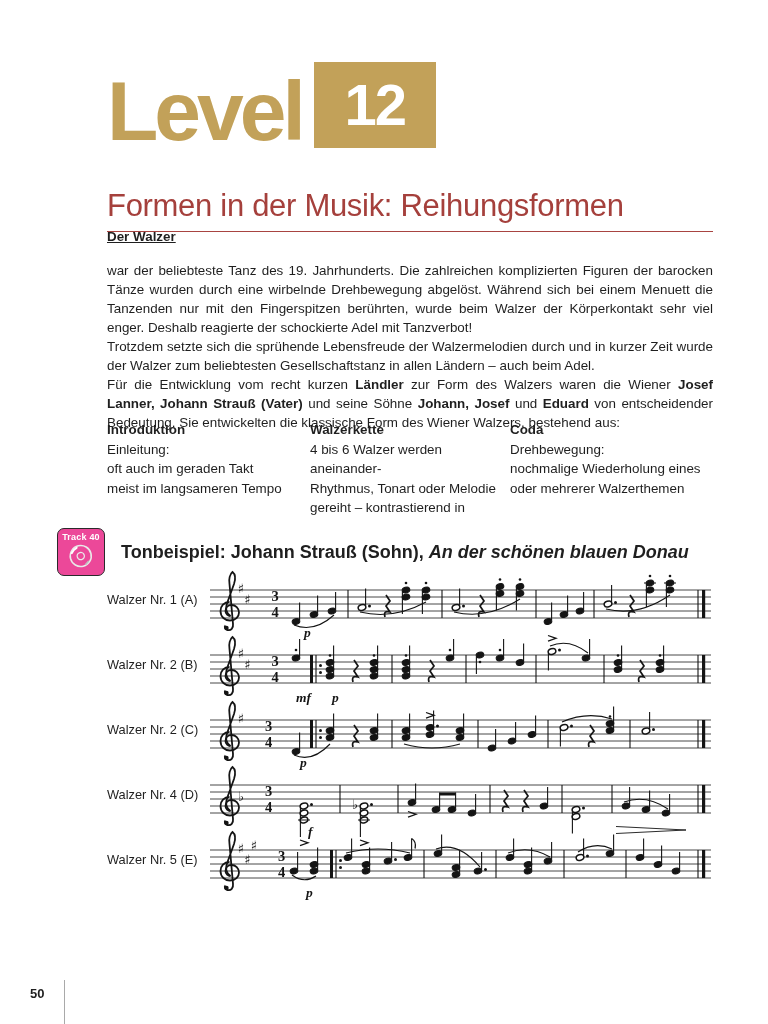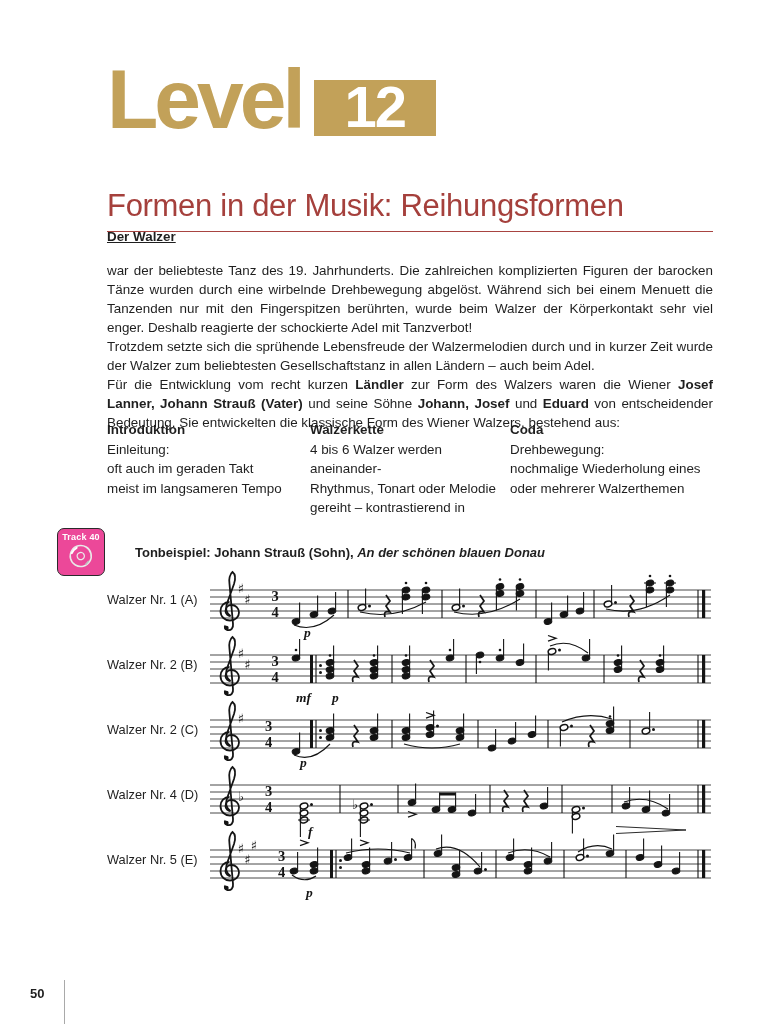--- a/index.html
+++ b/index.html
@@ -4,22 +4,22 @@
 <style>
   * { margin:0; padding:0; box-sizing:border-box; }
   body { background:#e8e8e8; font-family:"Liberation Sans", sans-serif; }
   .page { position:relative; width:768px; height:1024px; background:#ffffff; overflow:hidden;
           color:#1f1f1f; margin:0 auto; }
 
   
   .banner { position:absolute; left:107px; top:62px; display:flex; align-items:flex-end; }
   .level-word { font-size:84px; font-weight:bold; letter-spacing:-4px; line-height:74px;
                 color:#c2a159; }
-  .level-box { margin-left:12px; width:122px; height:56px; background:#c2a159;
-               display:flex; align-items:flex-end; justify-content:center; }
+  .level-box { margin-left:12px; width:122px; height:86px; background:#c2a159;
+               display:flex; align-items:center; justify-content:center; }
   .level-num { color:#ffffff; font-size:58px; font-weight:bold; letter-spacing:-2px; line-height:1; }
 
   
   .heading { position:absolute; left:107px; top:188px; width:606px;
              border-bottom:1.5px solid #a84441; padding-bottom:7px; }
   .heading h1 { font-size:31px; font-weight:normal; color:#a5403c; letter-spacing:-0.3px; }
 
   
   .intro { position:absolute; left:107px; top:227px; width:606px; font-size:13.4px;
            line-height:19px; text-align:justify; }
@@ -30,21 +30,21 @@
   .cols { position:absolute; left:107px; top:420px; width:606px; display:flex; }
   .col { font-size:13.4px; line-height:19.5px; }
   .col:nth-child(1){ width:203px; } .col:nth-child(2){ width:200px; } .col:nth-child(3){ width:203px; }
   .col .col-title { font-weight:bold; }
 
   
   .track-row { position:absolute; left:57px; top:528px; display:flex; align-items:center; }
   .track-badge { width:48px; height:48px; background:#ec4899; border:1px solid #2a2a2c;
                  border-radius:7px; display:flex; flex-direction:column; align-items:center; }
   .track-badge .tb-label { color:#fff; font-size:9px; font-weight:bold; margin-top:3px; letter-spacing:0.2px; }
-  .tonbeispiel { margin-left:30px; font-size:13px; font-weight:bold; }
+  .tonbeispiel { margin-left:16px; font-size:18px; font-weight:bold; }
   .tonbeispiel .it { font-style:italic; }
 
   
   .music { position:absolute; left:107px; top:568px; width:606px; }
   .staff-row { display:flex; height:65px; align-items:flex-start; }
   .staff-label { width:103px; font-size:12.8px; padding-top:24px; white-space:nowrap; }
   .staff-svg { width:505px; height:78px; overflow:visible; }
 
   
   .page-num { position:absolute; left:30px; top:986px; font-size:13px; font-weight:bold; }

